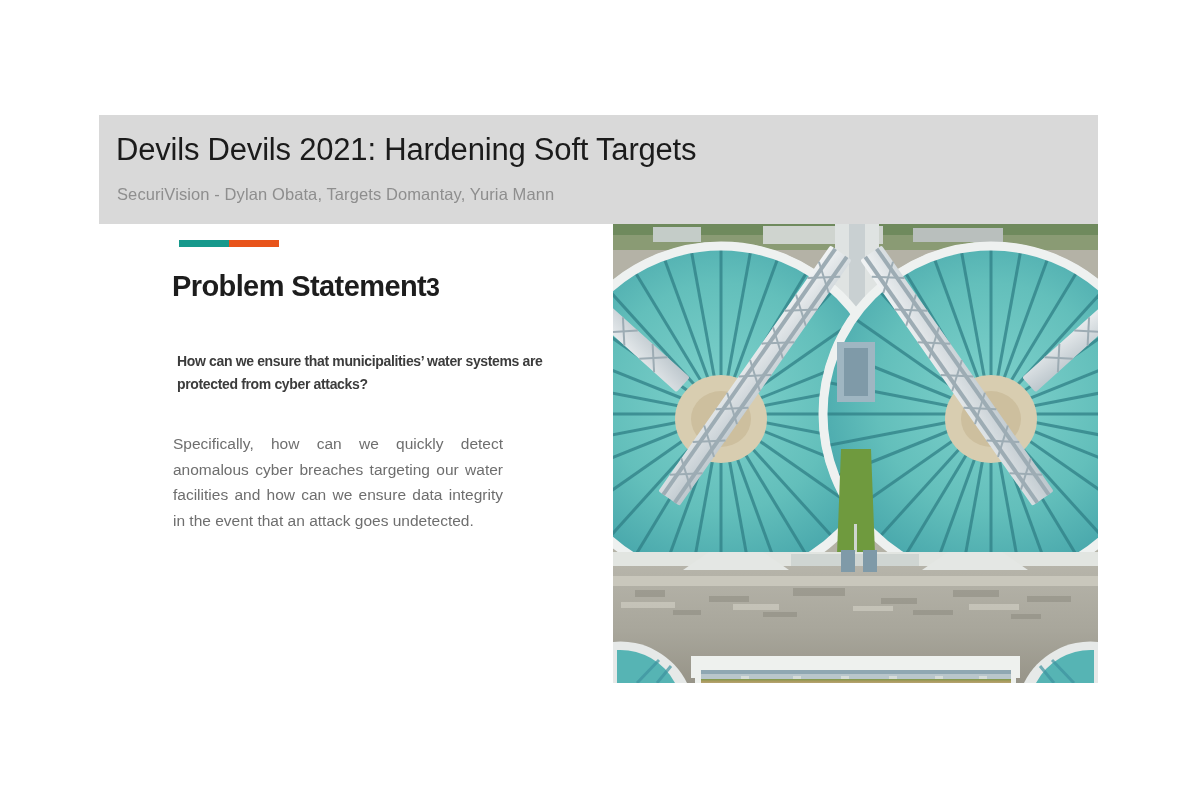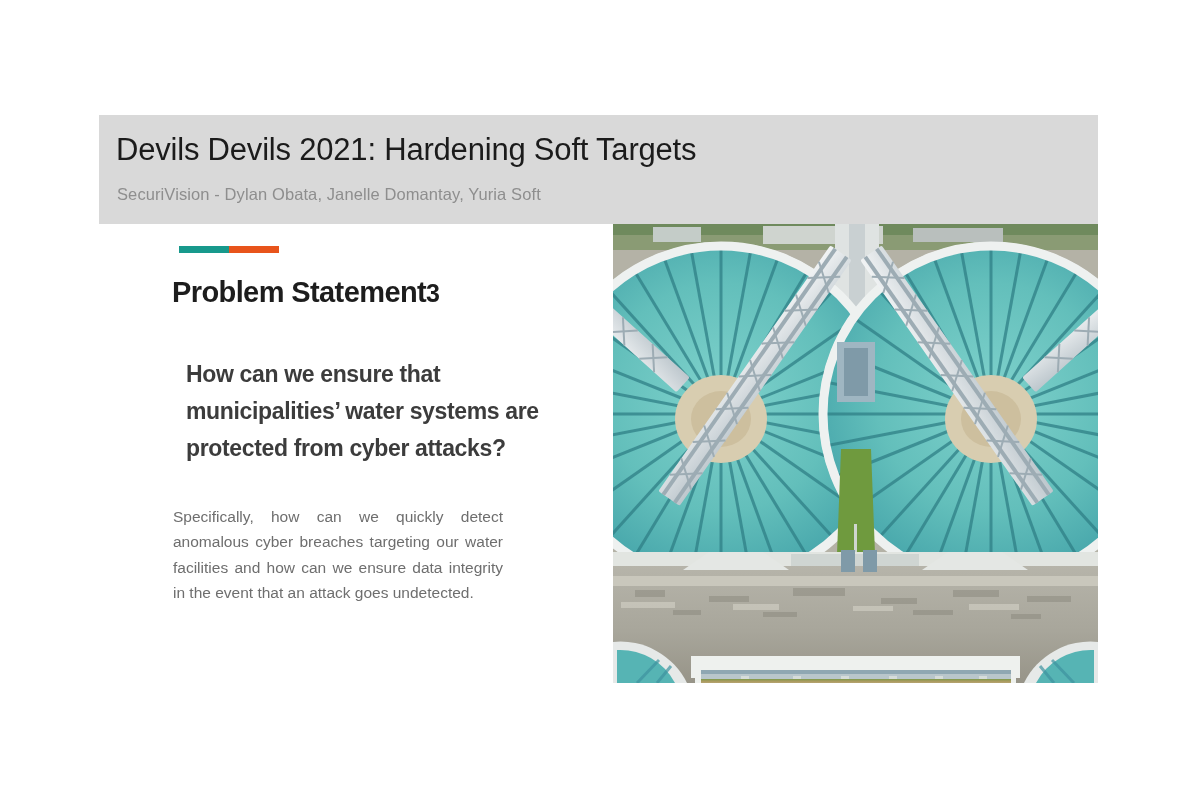--- a/index.html
+++ b/index.html
@@ -52,21 +52,21 @@
     font-weight: 300;
     letter-spacing: 0.1px;
     color: #8e8e8e;
     white-space: nowrap;
   }
 
   
   .content-left {
     position: absolute;
     left: 172px;
-    top: 246px;
+    top: 240px;
     width: 410px;
   }
 
   .accent-bar {
     display: flex;
     width: 100px;
     height: 7px;
     margin-left: 7px;
     margin-bottom: 24px;
   }
@@ -90,24 +90,24 @@
     white-space: nowrap;
   }
   .section-heading .num {
     font-size: 25px;
     font-weight: 700;
     letter-spacing: 0;
   }
 
   .question {
     margin-top: 47px;
-    margin-left: 14px;
+    margin-left: 5px;
     width: 400px;
     font-family: "Liberation Sans", sans-serif;
-    font-size: 23px;
+    font-size: 14px;
     font-weight: 700;
     letter-spacing: -0.35px;
     line-height: 1.62;
     color: #3c3c3c;
   }
 
   .detail {
     margin-top: 36px;
     margin-left: 1px;
     width: 330px;
@@ -136,21 +136,21 @@
     height: 100%;
   }
 </style>
 </head>
 <body>
 
 <div class="slide">
 
   <div class="header-band">
     <div class="header-title">Devils Devils 2021: Hardening Soft Targets</div>
-    <div class="header-subtitle">SecuriVision - Dylan Obata, Janelle Domantay, Yuria Soft</div>
+    <div class="header-subtitle">SecuriVision - Dylan Obata, Targets Domantay, Yuria Mann</div>
   </div>
 
   <div class="content-left">
 
     <div class="accent-bar">
       <div class="seg-teal"></div>
       <div class="seg-orange"></div>
     </div>
 
     <h2 class="section-heading">

